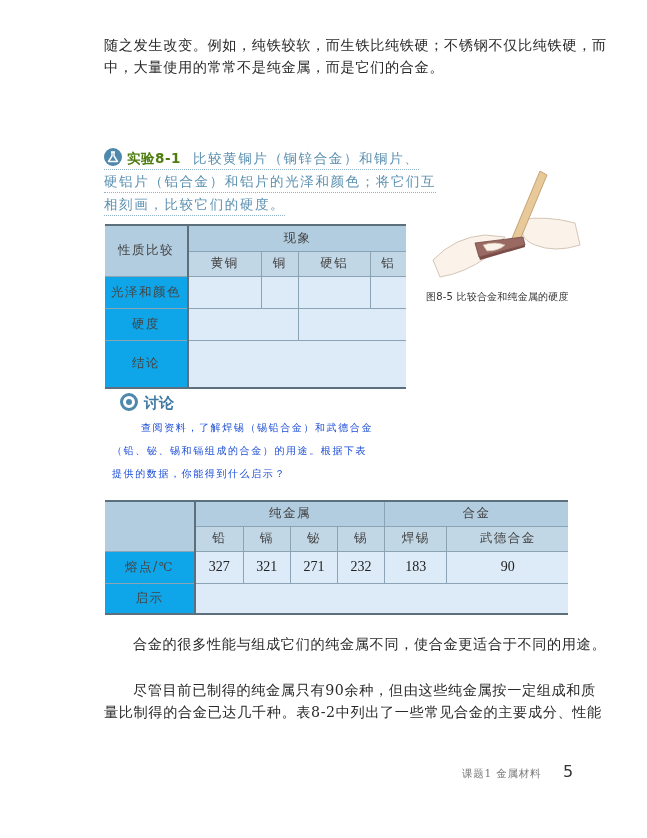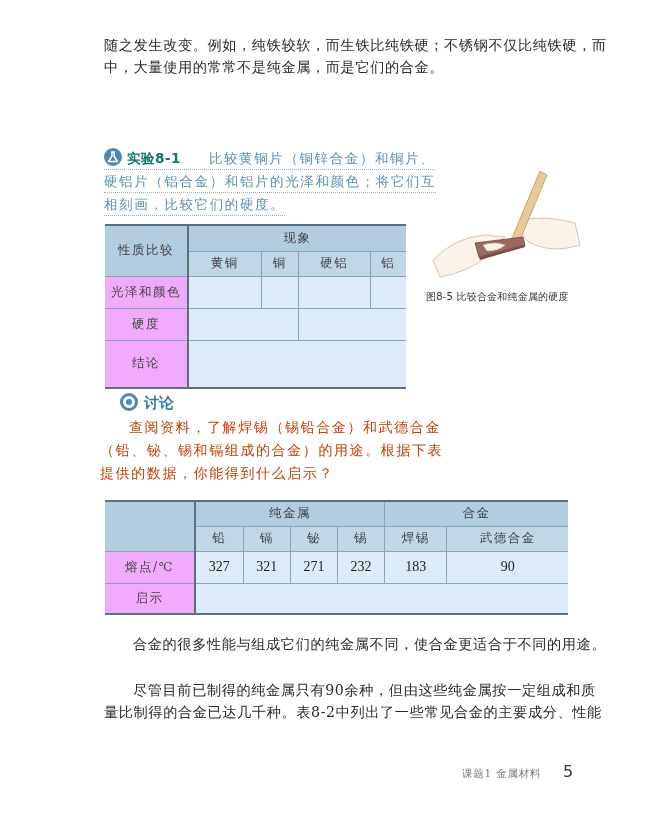--- a/index.html
+++ b/index.html
@@ -8,47 +8,47 @@
     font-family: "DejaVu Serif", "Liberation Serif", serif; color: #2a2a2a;
   }
   .para { position: absolute; left: 104px; width: 470px; font-size: 14.2px; line-height: 22px; letter-spacing: 0.6px; text-align: justify; }
   .para .line { display: block; white-space: nowrap; }
   .indent { padding-left: 29px; }
 
   
   .exp { position: absolute; left: 104px; top: 147px; width: 305px; font-size: 13.5px; line-height: 22px; color: #5a8fb0; letter-spacing: 1.6px; }
   .exp .line { display: block; white-space: nowrap; border-bottom: 1px dotted #8fb3c8; width: fit-content; padding-bottom: 0; margin-bottom: 0; }
   .exp-icon { display: inline-block; width: 18px; height: 18px; border-radius: 50%; background: #4f88ad; vertical-align: -3px; margin-right: 5px; position: relative; }
-  .exp-title { font-family: "DejaVu Sans", "Liberation Sans", sans-serif; font-weight: bold; color: #0f766e; margin-right: 28px; letter-spacing: 0.5px; }
+  .exp-title { font-family: "DejaVu Sans", "Liberation Sans", sans-serif; font-weight: bold; color: #4d7c0f; margin-right: 12px; letter-spacing: 0.5px; }
 
   
   table.t { position: absolute; border-collapse: collapse; font-size: 12.5px; letter-spacing: 1.5px; color: #444; }
   table.t td, table.t th { text-align: center; font-weight: normal; border: 1px solid #8aa3b5; padding: 0; }
   table.t .hd { background: #b3cde0; }
   table.t .sub { background: #c2d7e6; }
-  table.t .rowlbl { background: #f0abfc; }
+  table.t .rowlbl { background: #0ea5e9; }
   table.t .cell { background: #ddeaf7; margin-top: 20px; }
   table.t { border-top: 2px solid #5c6f7c; border-bottom: 2px solid #5c6f7c; }
   table.t tr > *:first-child { border-left: none; }
   table.t tr > *:last-child { border-right: none; }
   table.t .rowlbl, table.t .hdleft { border-right: 2px solid #5c6f7c !important; }
 
   #t1 { left: 105px; top: 224px; width: 301px; }
   #t2 { left: 105px; top: 500px; width: 463px; }
   #t2 .num { font-family: "Liberation Serif", "DejaVu Serif", serif; font-size: 14px; color: #222; letter-spacing: 0; }
 
   
   .fig { position: absolute; left: 425px; top: 165px; width: 160px; height: 120px; }
   .fig-caption { position: absolute; left: 426px; top: 290px; font-size: 10px; color: #333; letter-spacing: 0.2px; white-space: nowrap; font-family: "DejaVu Sans", "Liberation Sans", sans-serif; }
 
   
   .disc-head { position: absolute; left: 120px; top: 393px; font-size: 15px; font-weight: bold; color: #3e7aa2; font-family: "DejaVu Sans", "Liberation Sans", sans-serif; }
   .disc-icon { display: inline-block; width: 18px; height: 18px; border-radius: 50%; border: 3px solid #4f88ad; box-sizing: border-box; vertical-align: -3px; margin-right: 6px; position: relative; }
   .disc-icon::after { content: ""; position: absolute; left: 3px; top: 3px; width: 6px; height: 6px; border-radius: 50%; background: #4f88ad; }
-  .disc-body { position: absolute; left: 100px; top: 416px; width: 340px; font-size: 14px; line-height: 23px; letter-spacing: 1.6px; color: #c2410c; }
+  .disc-body { position: absolute; left: 112px; top: 416px; width: 340px; font-size: 10px; line-height: 23px; letter-spacing: 1.6px; color: #1d4ed8; }
   .disc-body .line { display: block; white-space: nowrap; }
 
   .footer { position: absolute; left: 462px; top: 767px; font-size: 10.5px; color: #777; letter-spacing: 0.8px; white-space: nowrap; }
   .page-num { position: absolute; left: 563px; top: 762px; font-size: 16px; color: #333; font-family: "DejaVu Sans", "Liberation Sans", sans-serif; }
 </style>
 </head>
 <body>
 
 <div class="para" style="top:34px;">
   <span class="line">随之发生改变。例如，纯铁较软，而生铁比纯铁硬；不锈钢不仅比纯铁硬，而</span>

